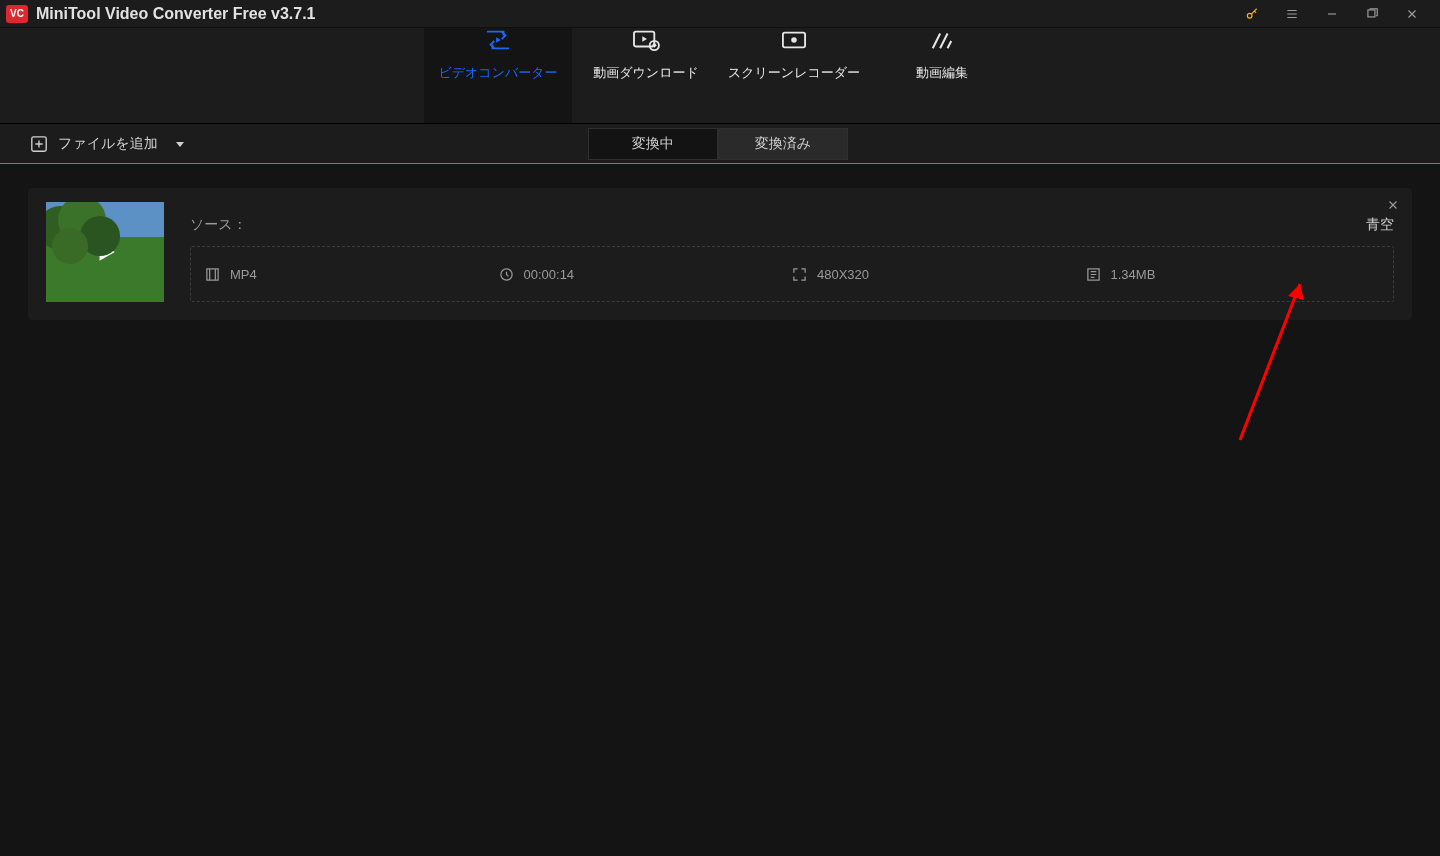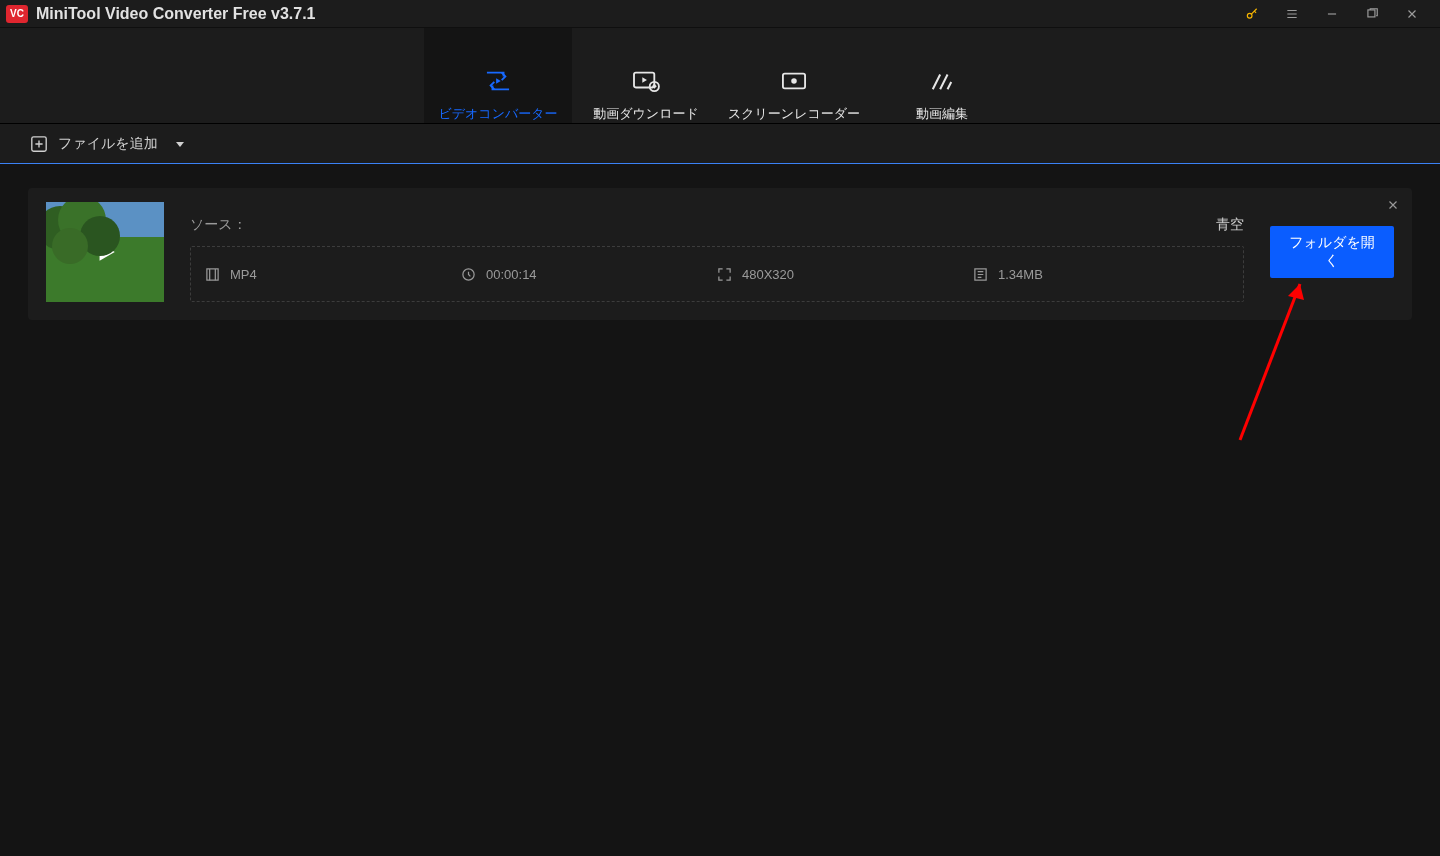--- a/index.html
+++ b/index.html
@@ -46,21 +46,21 @@
     display: flex;
     justify-content: center;
     align-items: stretch;
     border-bottom: 1px solid #000;
   }
   .maintab {
     width: 148px;
     display: flex;
     flex-direction: column;
     align-items: center;
-    justify-content: flex-end;
+    justify-content: flex-start;
     gap: 12px;
     color: #e6e6e6;
     font-size: 13px;
   }
   .maintab.active {
     background: #141414;
     color: #1769ff;
   }
   .maintab-icon { width: 30px; height: 24px; display:flex; align-items:center; justify-content:center;}
   .maintab-icon svg { width: 30px; height: 24px; }
@@ -246,20 +246,26 @@
     <svg class="addfile-icon" viewBox="0 0 20 20" fill="none" stroke="currentColor" stroke-width="1.5">
       <rect x="2" y="2" width="16" height="16" rx="2"></rect>
         <path d="M10 6v8M6 10h8"></path>
     </svg>
     <span>ファイルを追加</span>
     <svg class="chev" width="12" height="12" viewBox="0 0 12 12" fill="currentColor">
         <polygon points="2,4 10,4 6,9"></polygon>
       </svg>
   </div>
 
+  <div class="toolbar-center">
+    <div class="seg">
+      <div class="seg-btn">変換中</div>
+      <div class="seg-btn active">変換済み</div>
+    </div>
+  </div>
   <div class="toolbar-right"></div>
 </div>
 
 <div class="content">
   <div class="card">
 
     <div class="thumb">
       <svg class="tree" viewBox="0 0 90 80">
         <circle cx="20" cy="30" r="22" fill="#2f5e22"></circle>
         <circle cx="42" cy="22" r="24" fill="#3a7229"></circle>
@@ -300,23 +306,20 @@
         <div class="meta">
           <svg viewBox="0 0 16 16" fill="none" stroke="currentColor" stroke-width="1.3">
               <rect x="2" y="2" width="12" height="12"></rect>
               <path d="M5 5h6M5 8h6M5 11h4"></path>
             </svg>
           <span>1.34MB</span>
         </div>
       </div>
     </div>
 
-    <div class="card-right">
-      <button class="open-btn">フォルダを開く</button>
-    </div>
 
     <div class="close-card">
       <svg viewBox="0 0 24 24" stroke="currentColor" stroke-width="2">
           <path d="M6 6l12 12M18 6l-12 12"></path>
         </svg>
     </div>
   </div>
 </div>
 
 <div class="arrow-wrap">

